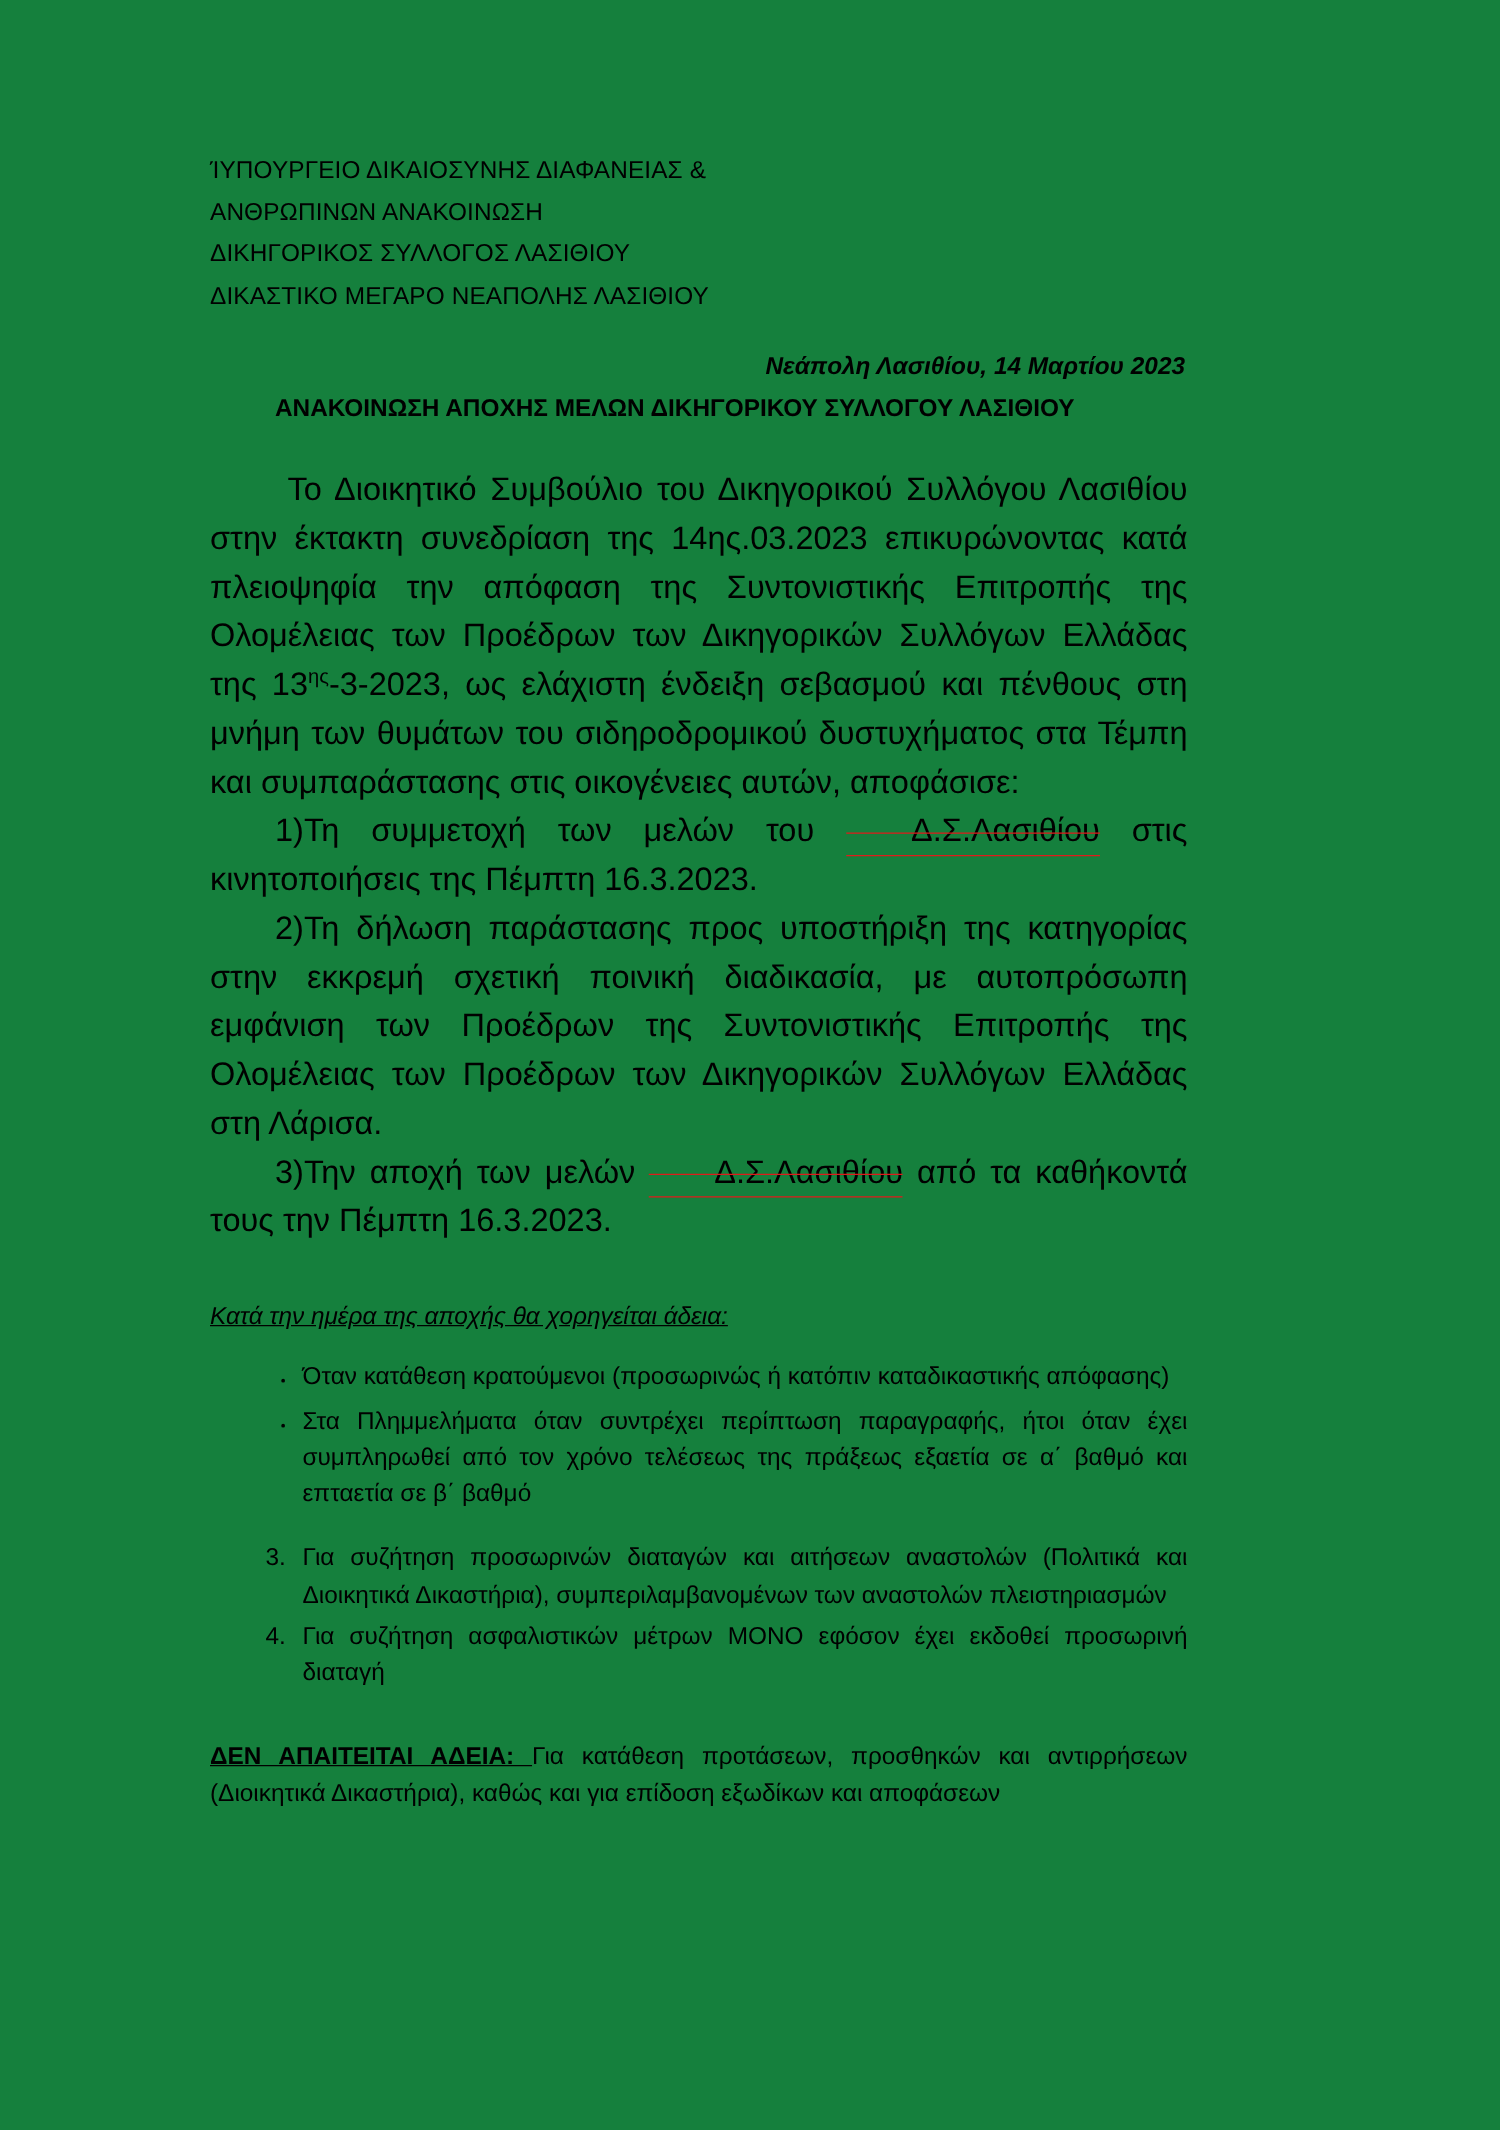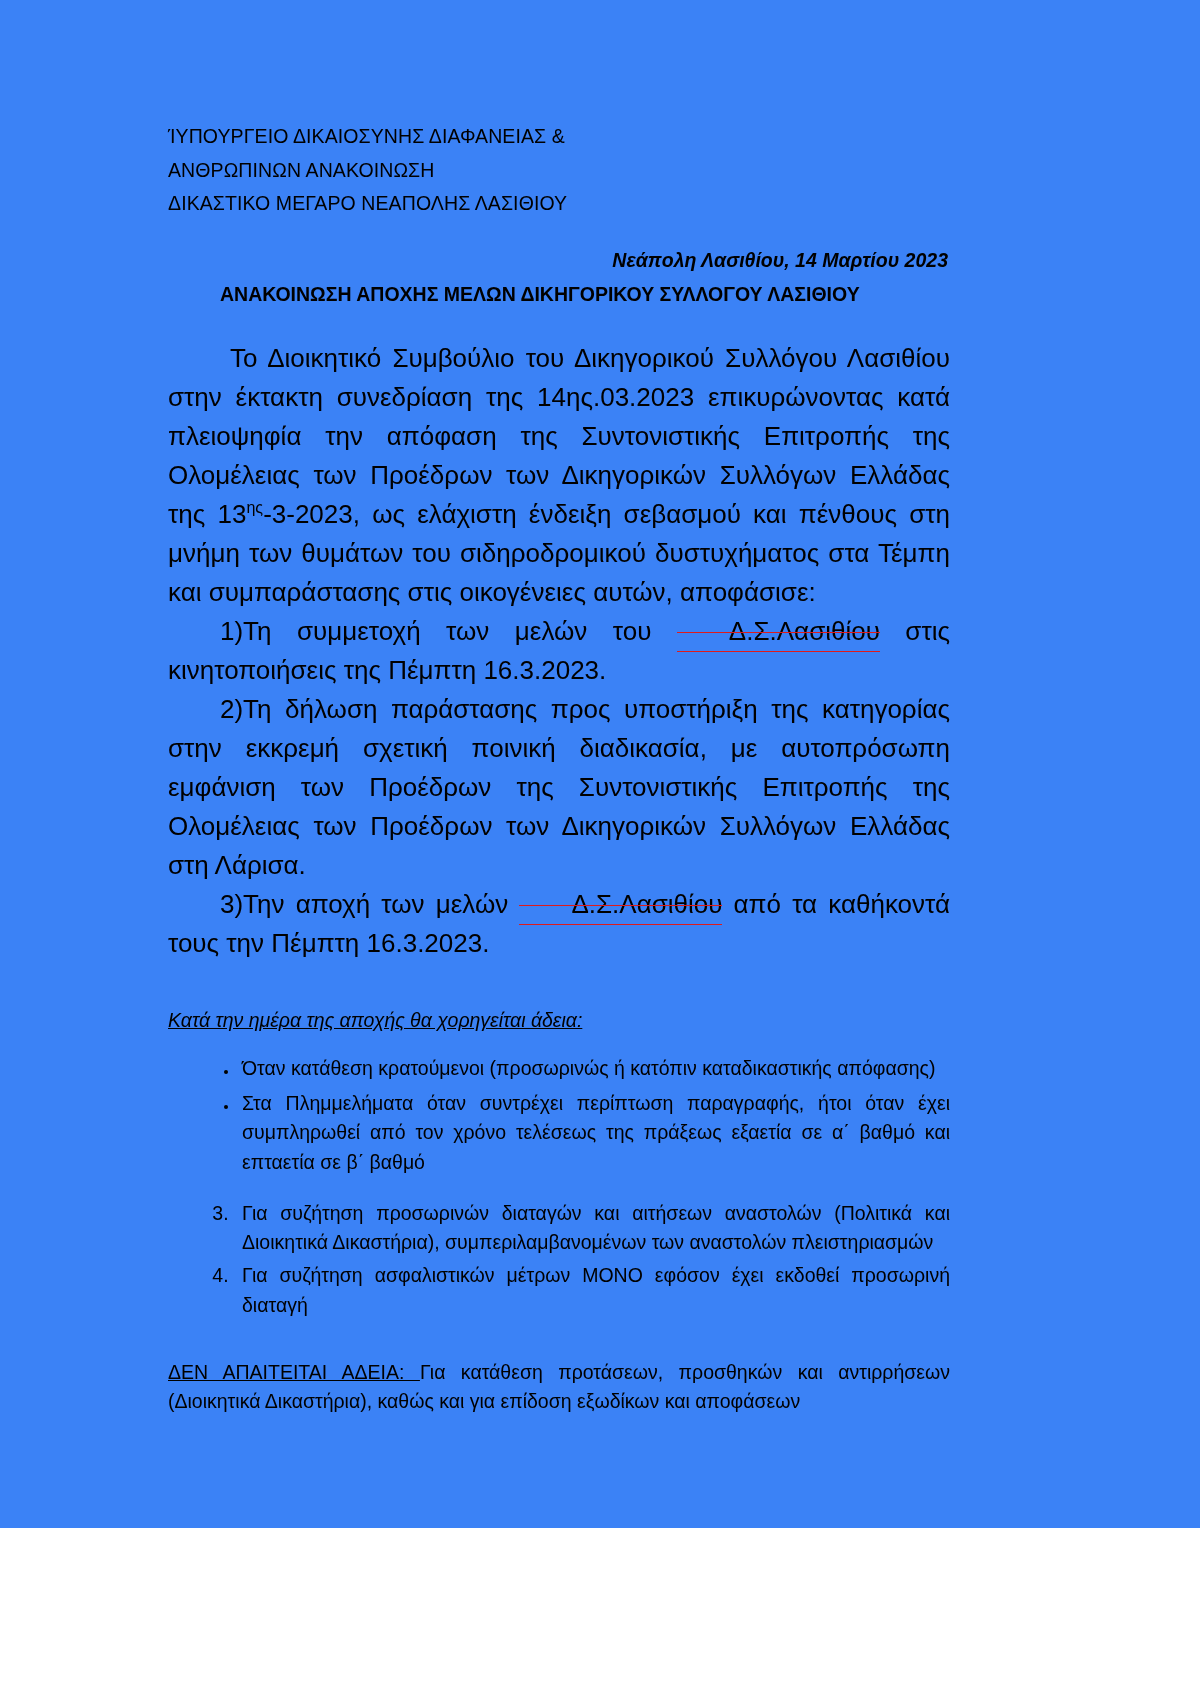--- a/index.html
+++ b/index.html
@@ -10,22 +10,22 @@
   body {
     width: 1200px;
     height: 1704px;
     font-family: "Liberation Sans", sans-serif;
     color: #000000;
     -webkit-font-smoothing: antialiased;
   }
   .page {
     position: relative;
     width: 1200px;
-    height: 1528px;
-    background: #3b82f6;
+    height: 1704px;
+    background: #15803d;
     box-sizing: border-box;
     padding: 120px 168px 60px 168px;
   }
   .doc-body {
     width: 782px;
   }
   .header-block {
     font-size: 19.5px;
     line-height: 1.72;
     letter-spacing: 0.1px;
@@ -141,33 +141,34 @@
     padding-left: 8px;
   }
   .final-para {
     margin-top: 38px;
     font-size: 19.5px;
     line-height: 1.5;
     text-align: justify;
     text-justify: inter-word;
   }
   .bold-underline {
-    font-weight: normal;
+    font-weight: bold;
     text-decoration: underline;
   }
 </style>
 </head>
 <body>
 
 <div class="page">
   <div class="doc-body">
 
     <div class="header-block">
       <div class="header-line">ΊΥΠΟΥΡΓΕΙΟ ΔΙΚΑΙΟΣΥΝΗΣ ΔΙΑΦΑΝΕΙΑΣ &amp;</div>
       <div class="header-line">ΑΝΘΡΩΠΙΝΩΝ ΑΝΑΚΟΙΝΩΣΗ</div>
+      <div class="header-line">ΔΙΚΗΓΟΡΙΚΟΣ ΣΥΛΛΟΓΟΣ ΛΑΣΙΘΙΟΥ</div>
       <div class="header-line">ΔΙΚΑΣΤΙΚΟ ΜΕΓΑΡΟ ΝΕΑΠΟΛΗΣ ΛΑΣΙΘΙΟΥ</div>
     </div>
 
     <div class="date-line">Νεάπολη Λασιθίου, 14 Μαρτίου 2023</div>
 
     <div class="title">
       <span>ΑΝΑΚΟΙΝΩΣΗ ΑΠΟΧΗΣ ΜΕΛΩΝ ΔΙΚΗΓΟΡΙΚΟΥ ΣΥΛΛΟΓΟΥ ΛΑΣΙΘΙΟΥ</span>
     </div>
 
     <p class="para first-para"><span>Το Διοικητικό Συμβούλιο του Δικηγορικού Συλλόγου Λασιθίου στην έκτακτη συνεδρίαση της 14ης.03.2023 επικυρώνοντας κατά πλειοψηφία την απόφαση της Συντονιστικής Επιτροπής της Ολομέλειας των Προέδρων των Δικηγορικών Συλλόγων Ελλάδας της 13</span><sup>ης</sup><span>-3-2023, ως ελάχιστη ένδειξη σεβασμού και πένθους στη μνήμη των θυμάτων του σιδηροδρομικού δυστυχήματος στα Τέμπη και συμπαράστασης στις οικογένειες αυτών, αποφάσισε:</span></p>

